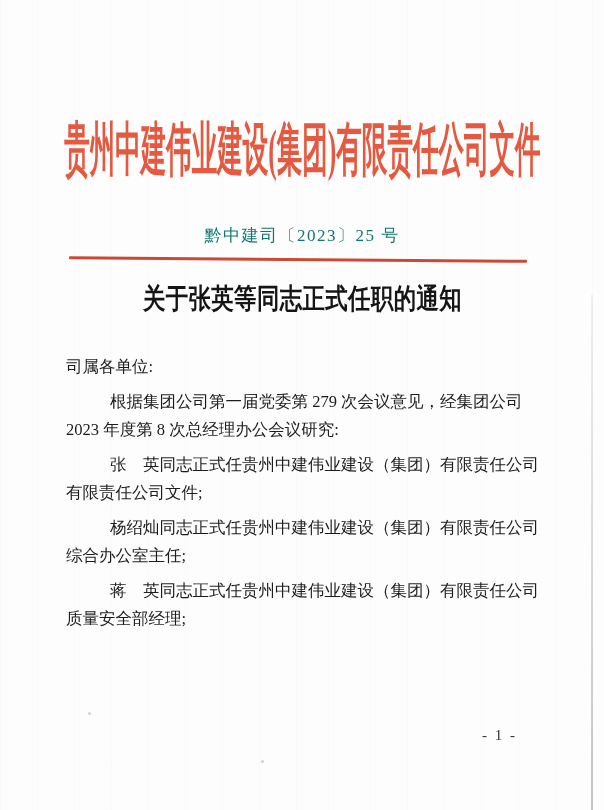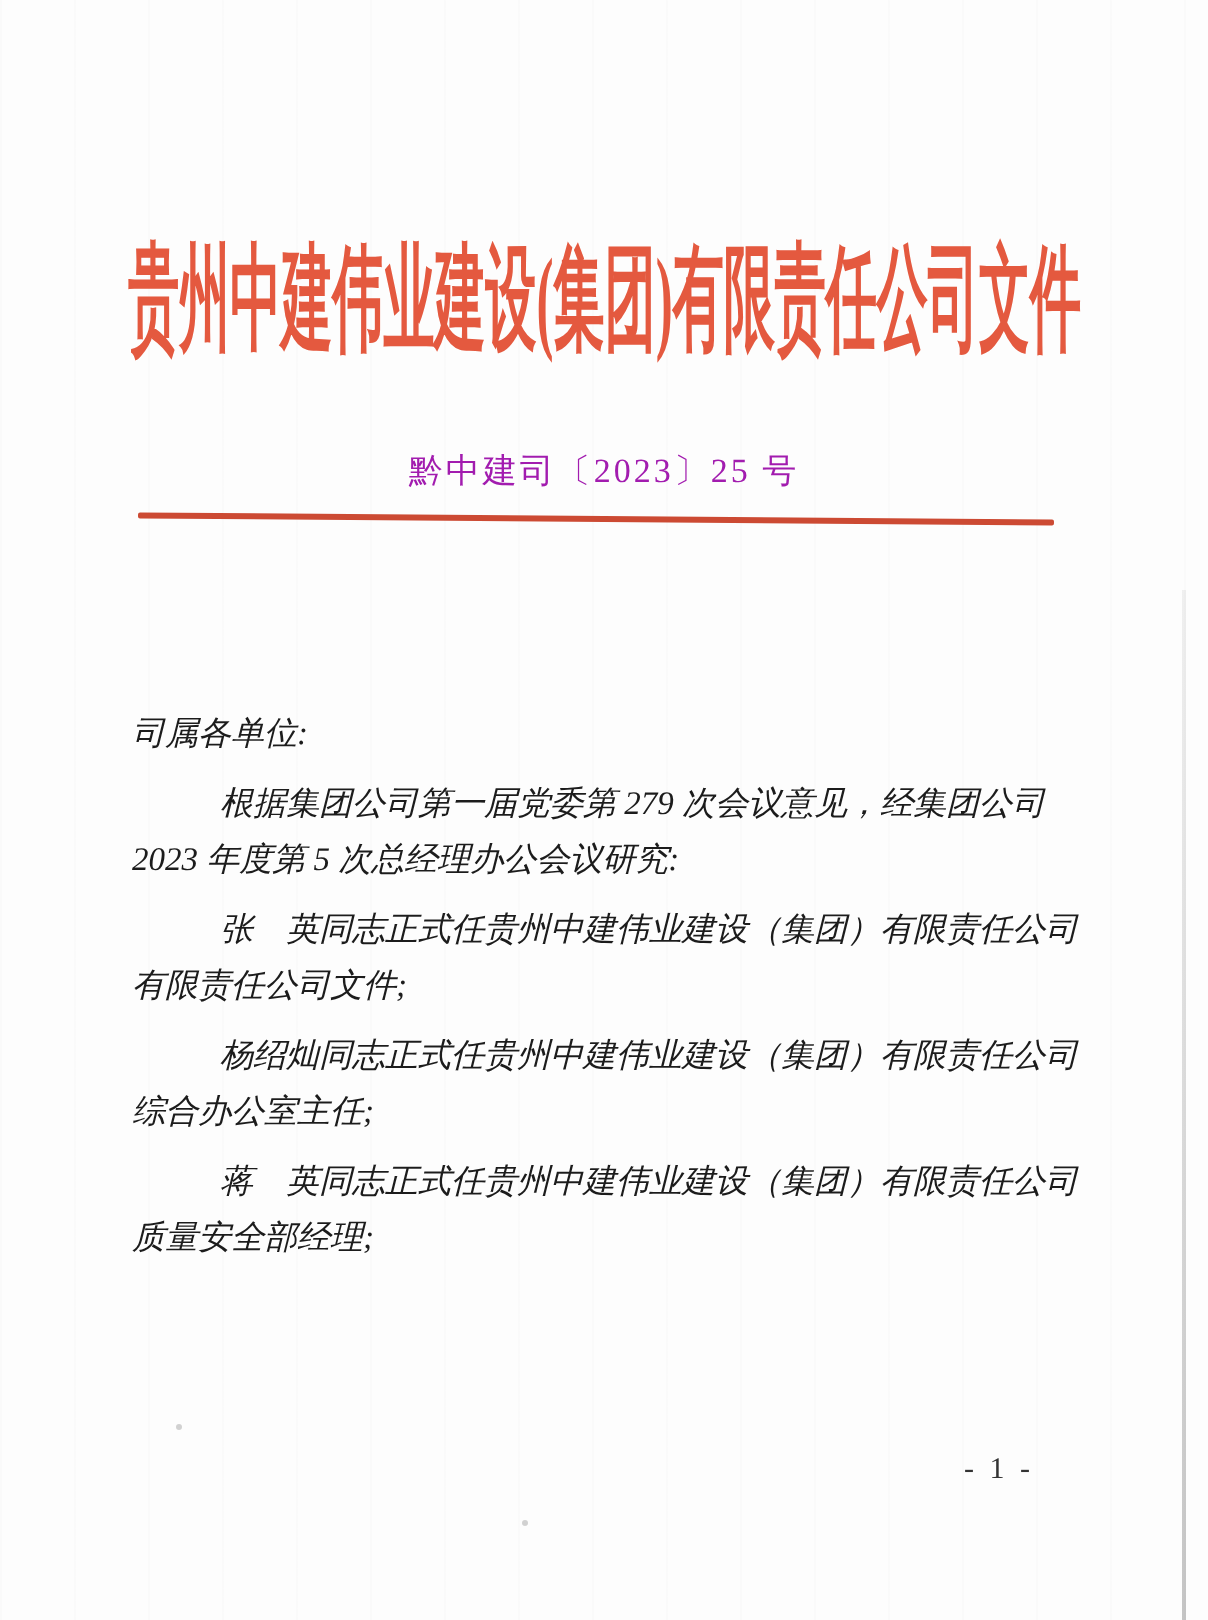--- a/index.html
+++ b/index.html
@@ -13,36 +13,36 @@
     background:repeating-linear-gradient(90deg,rgba(0,0,0,0.012) 0 1px,transparent 1px 37px);
   }
   .header-wrap{position:absolute;top:98px;left:0;width:604px;display:flex;justify-content:center;margin-top:16px;}
   .header-title{
     font-size:58px;line-height:72px;font-weight:bold;white-space:nowrap;
     color:var(--header-red,#e4593f);
     transform:scaleX(0.44);transform-origin:50% 50%;
   }
   .doc-number{
     position:absolute;top:224px;left:0;width:604px;text-align:center;
-    font-size:17px;letter-spacing:1.5px;color:#a21caf;
+    font-size:17px;letter-spacing:1.5px;color:#0f766e;
   }
   .red-line{
     position:absolute;top:258px;left:69px;width:458px;height:3px;
     background:var(--line-red,#cc4a33);transform:rotate(0.45deg);border-radius:1px;
   }
   .title-wrap{position:absolute;top:282px;left:0;width:604px;display:flex;justify-content:center;}
   .doc-title{
     font-size:28px;line-height:34px;font-weight:bold;color:#151515;white-space:nowrap;
     letter-spacing:0.5px;transform:scaleX(0.8);transform-origin:50% 50%;
   }
   .body-text{
     position:absolute;top:353px;left:66px;width:474px;
     font-size:16.5px;line-height:28.5px;
   }
-  .para{margin:0 0 6px;text-indent:44px;white-space:pre-line;font-style:italic;}
+  .para{margin:0 0 6px;text-indent:44px;white-space:pre-line;}
   .para.no-indent{text-indent:0;}
   .page-number{
     position:absolute;top:727px;left:482px;
     font-size:15px;letter-spacing:2px;color:#333;
   }
   
   .scan-edge{
     position:absolute;top:295px;bottom:0;right:11px;width:2px;
     background:linear-gradient(to bottom,rgba(200,200,200,0.25),rgba(150,150,150,0.55));
   }
@@ -56,25 +56,28 @@
 <div class="page">
 
   <div class="header-wrap">
     <div class="header-title">贵州中建伟业建设(集团)有限责任公司文件</div>
   </div>
 
   <div class="doc-number">黔中建司〔2023〕25 号</div>
 
   <div class="red-line"></div>
 
+  <div class="title-wrap">
+    <div class="doc-title">关于张英等同志正式任职的通知</div>
+  </div>
 
   <div class="body-text">
     <p class="para no-indent">司属各单位:</p>
     <p class="para">根据集团公司第一届党委第 279 次会议意见，经集团公司
-2023 年度第 5 次总经理办公会议研究:</p>
+2023 年度第 8 次总经理办公会议研究:</p>
     <p class="para">张　英同志正式任贵州中建伟业建设（集团）有限责任公司
 有限责任公司文件;</p>
     <p class="para">杨绍灿同志正式任贵州中建伟业建设（集团）有限责任公司
 综合办公室主任;</p>
     <p class="para">蒋　英同志正式任贵州中建伟业建设（集团）有限责任公司
 质量安全部经理;</p>
   </div>
 
   <div class="page-number">- 1 -</div>
 

